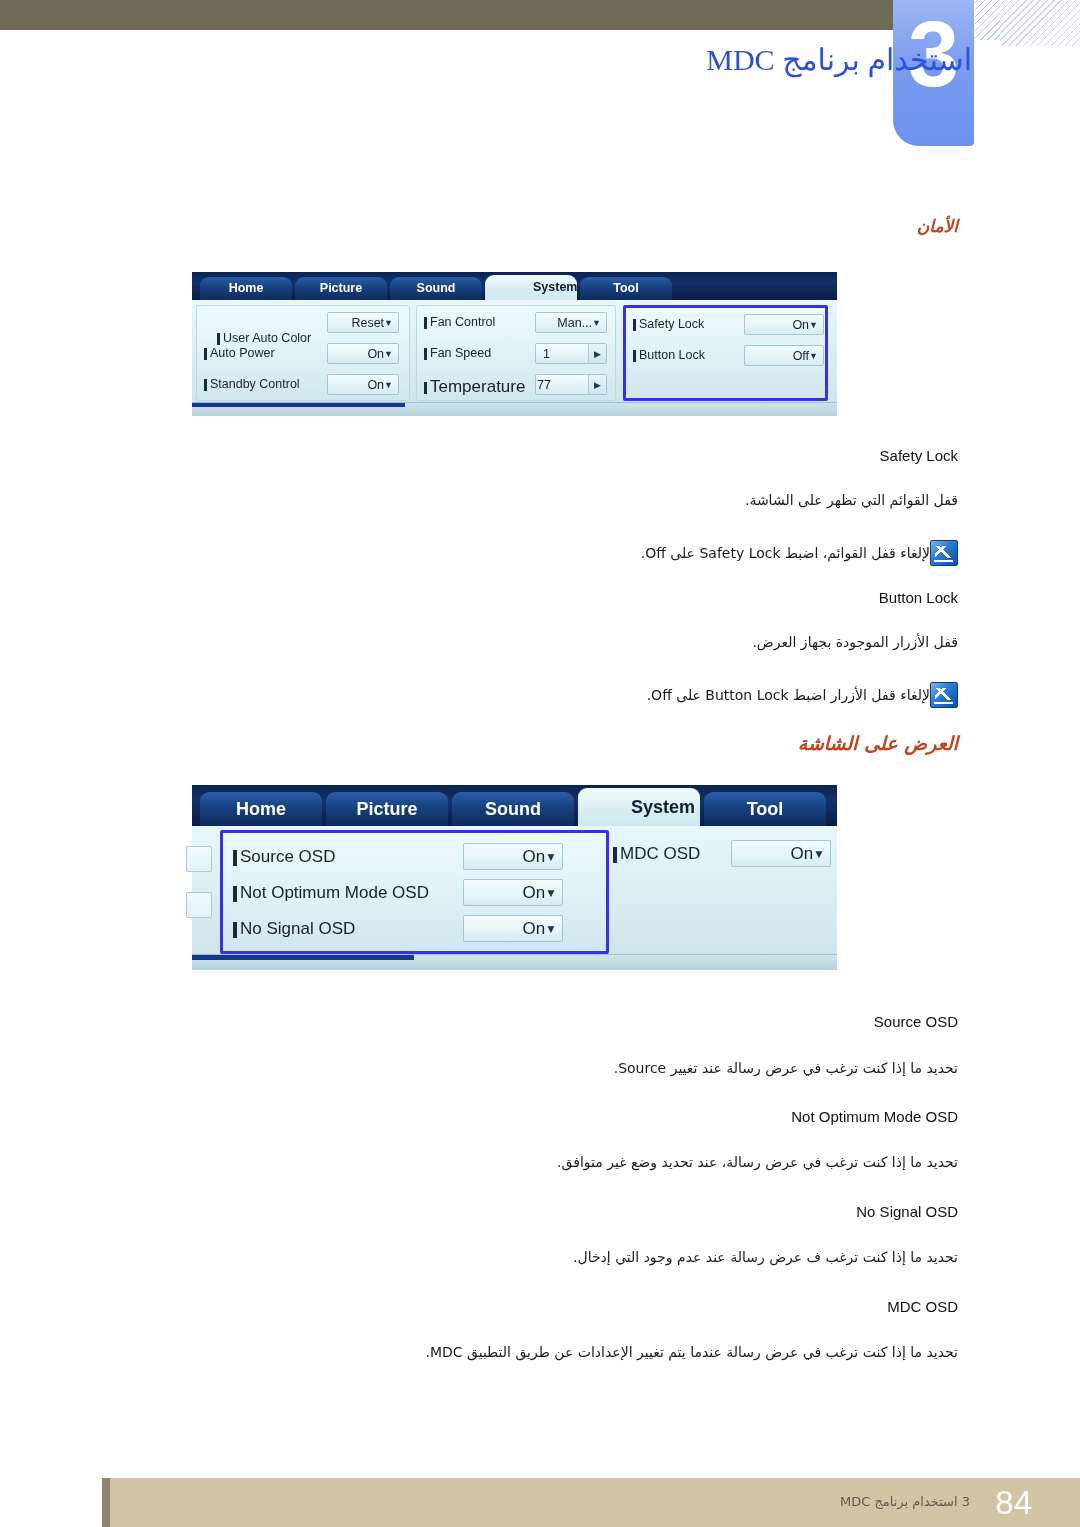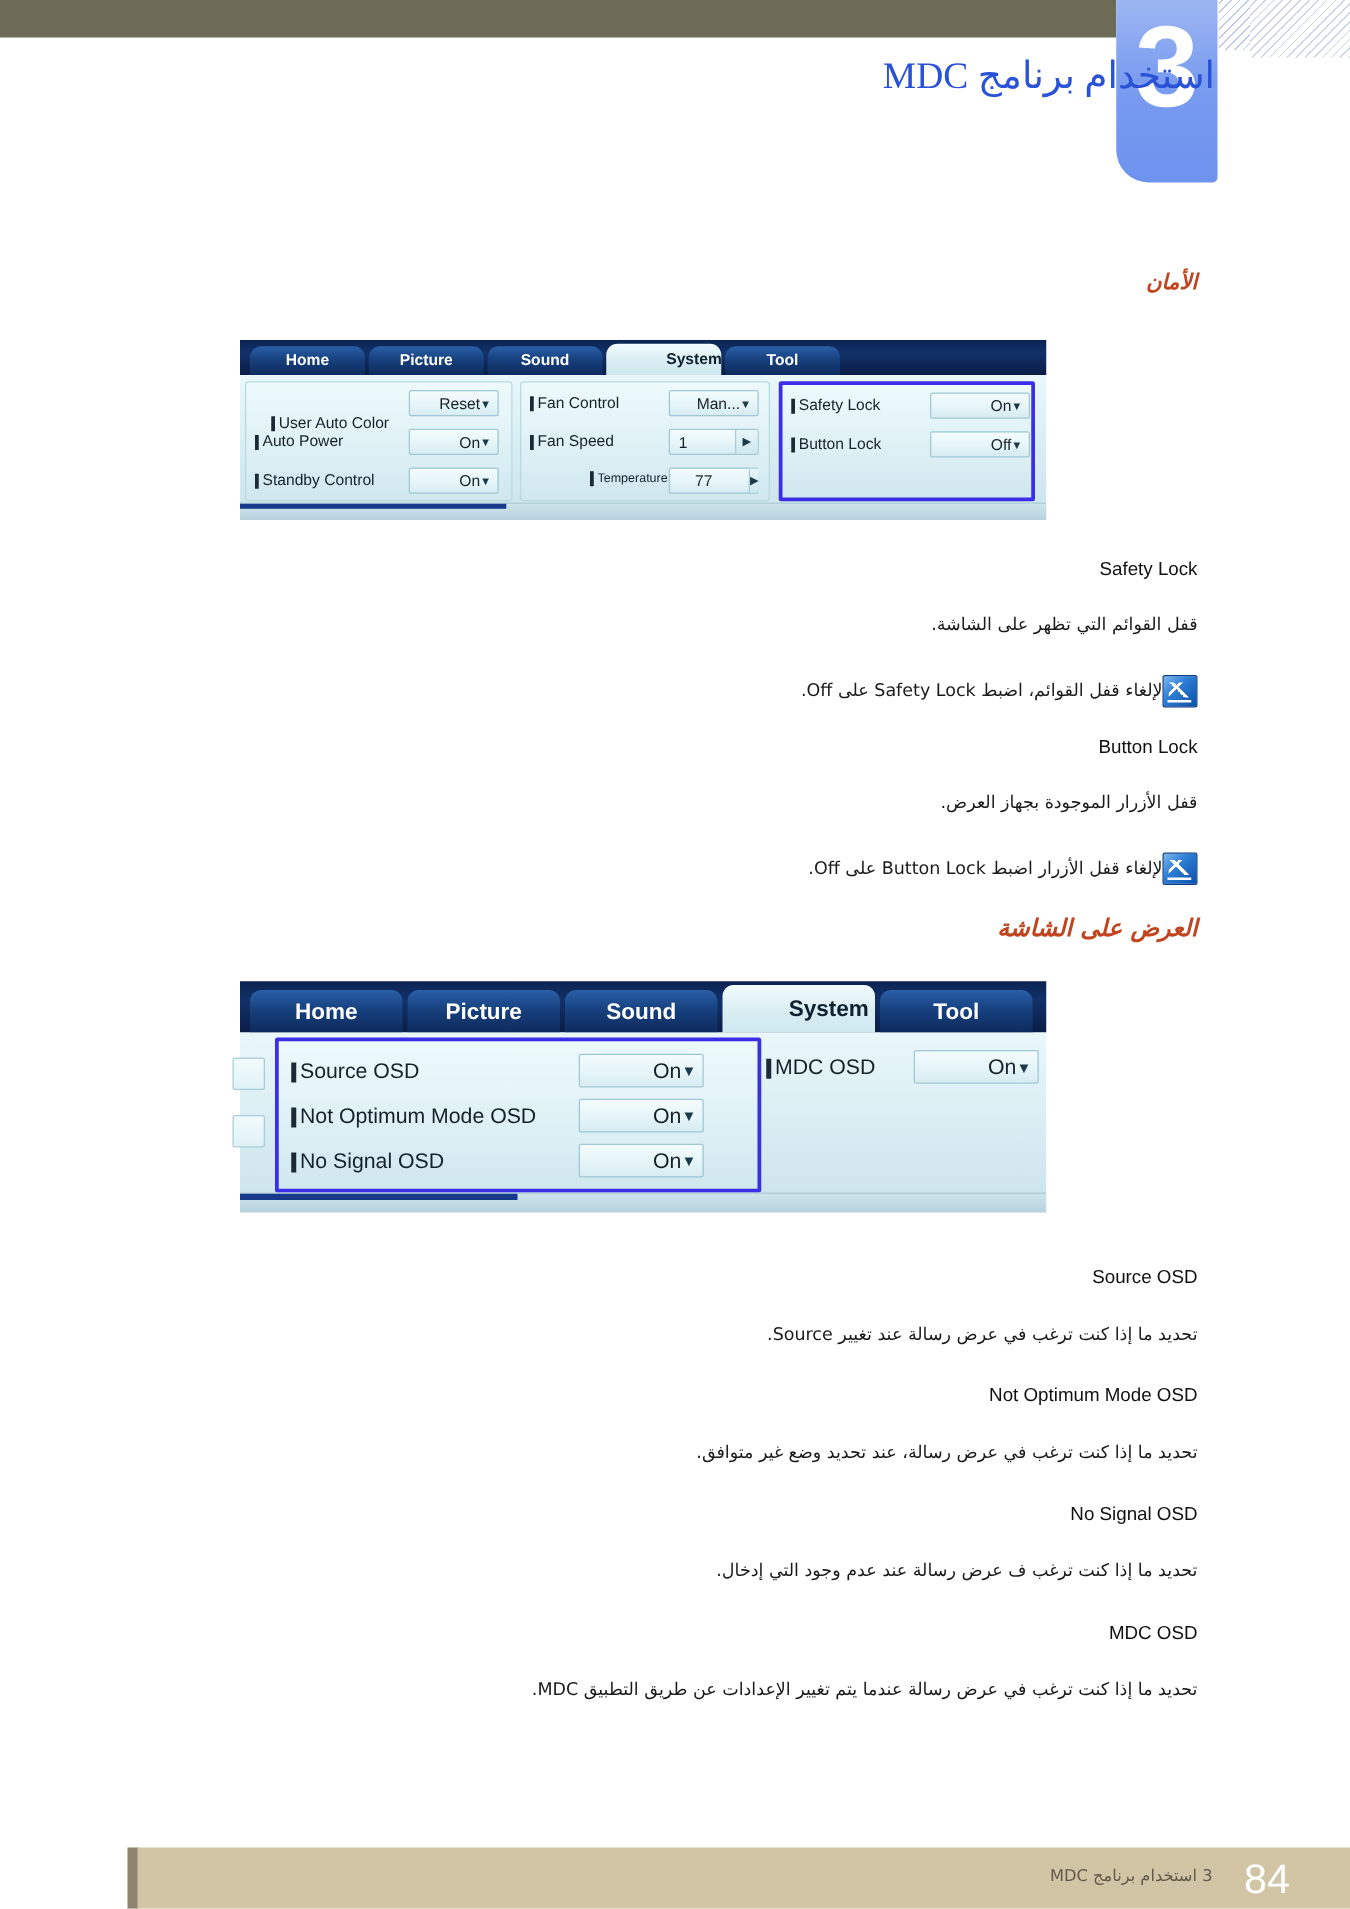--- a/index.html
+++ b/index.html
@@ -218,23 +218,23 @@
 
       <div class="row" style="left:7px;top:40px;">
         <span class="rlabel" style="font-size:12.5px;"><span class="bar" style="width:3px;height:12px;"></span><span>Fan Speed</span></span>
       </div>
       <div class="ctrl" style="left:118px;top:37px;width:72px;height:21px;font-size:12.5px;padding-left:7px;">
         <span style="flex:1;text-align:left;">1</span>
         <span class="arrowbox" style="width:17px;">▶</span>
       </div>
 
       <div class="row" style="left:7px;top:71px;">
-        <span class="rlabel" style="font-size:10px;margin-left:48px;"><span class="bar" style="width:3px;height:12px;"></span><span>Temperature</span></span>
-      </div>
-      <div class="ctrl" style="left:118px;top:68px;width:72px;height:21px;font-size:12.5px;padding-left:20px;gap:29px;">
+        <span class="rlabel" style="font-size:17px;"><span class="bar" style="width:3px;height:12px;"></span><span>Temperature</span></span>
+      </div>
+      <div class="ctrl" style="left:118px;top:68px;width:72px;height:21px;font-size:12.5px;padding-left:1px;gap:29px;">
         <span style="flex:1;text-align:left;">77</span>
         <span class="arrowbox" style="width:17px;">▶</span>
       </div>
     </div>
 
     <div class="group hl" style="width:205px;height:96px;margin-left:7px;">
       <div class="row" style="left:7px;top:9px;">
         <span class="rlabel" style="font-size:12.5px;"><span class="bar" style="width:3px;height:12px;"></span><span>Safety Lock</span></span>
       </div>
       <div class="ctrl" style="left:118px;top:6px;width:80px;height:21px;font-size:12.5px;">

